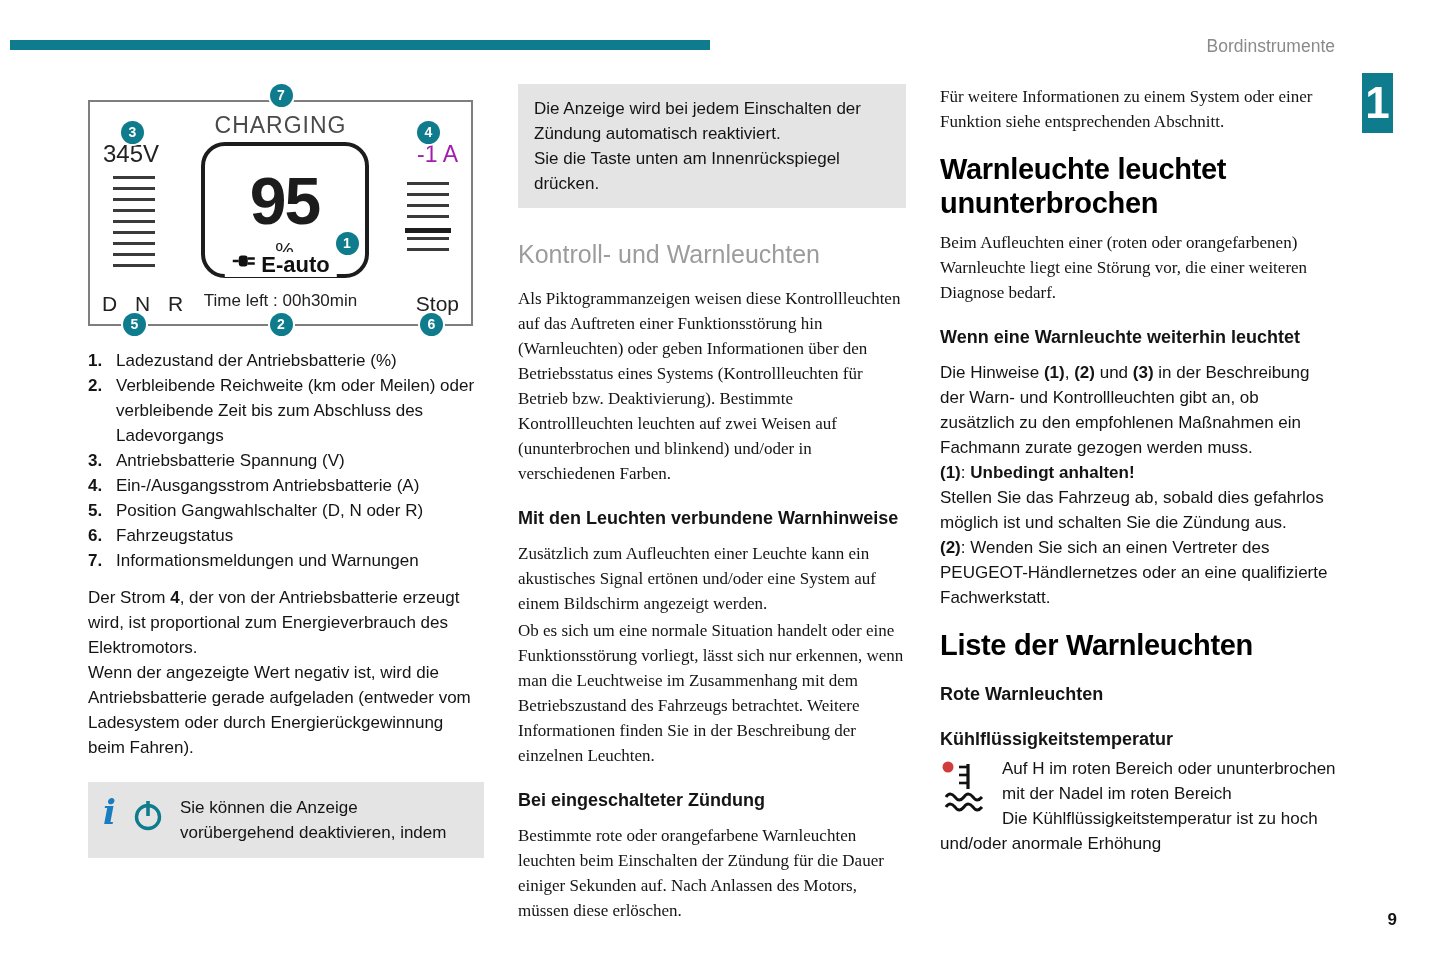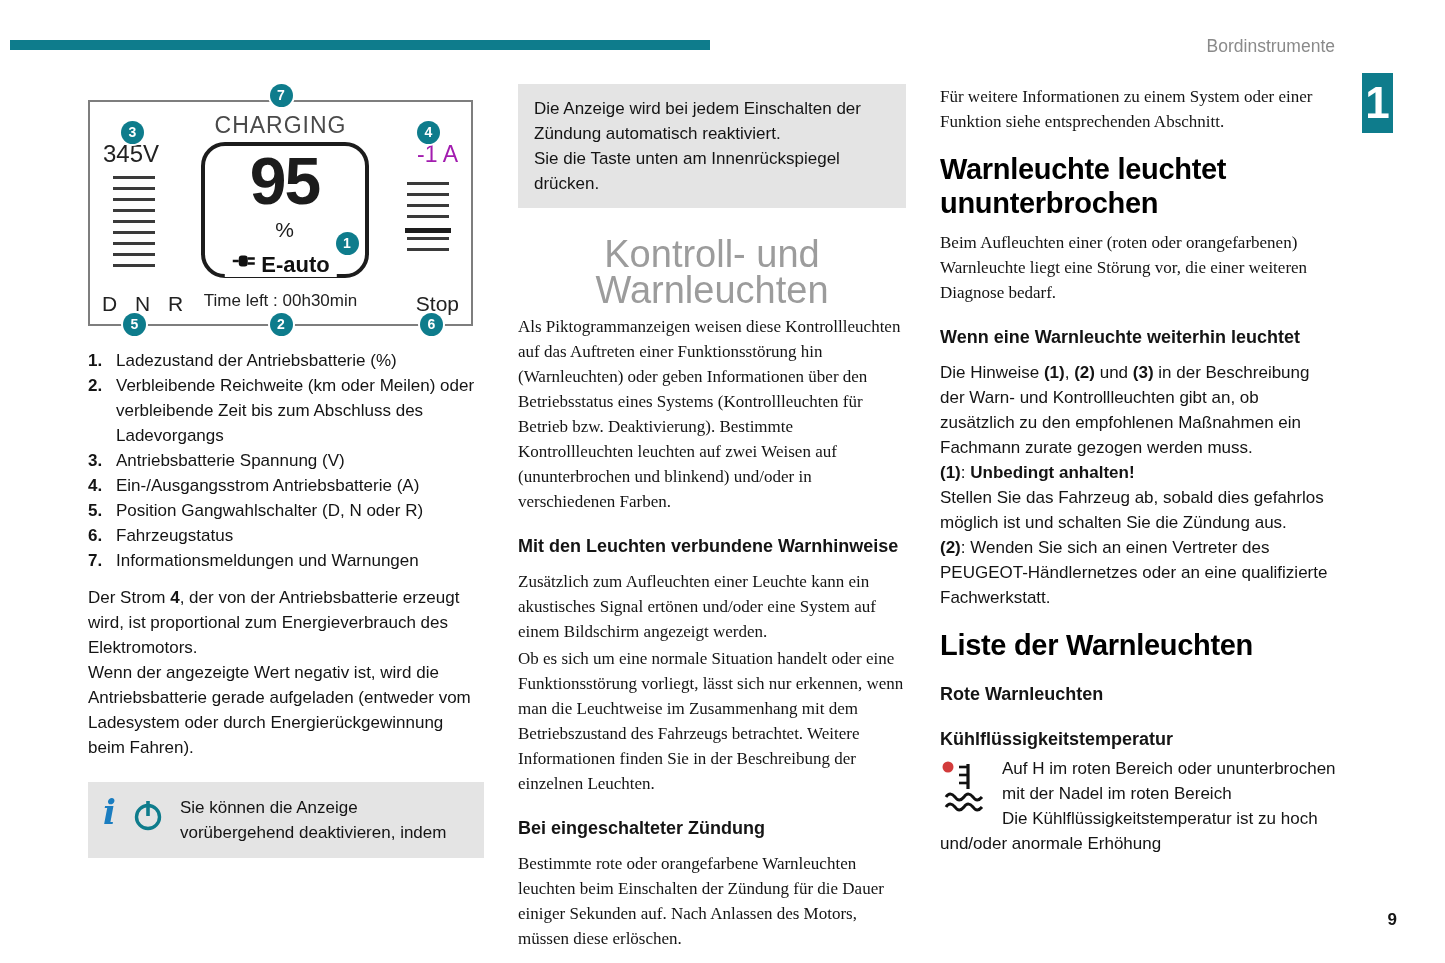--- a/index.html
+++ b/index.html
@@ -39,21 +39,21 @@
   .d-voltage { position:absolute; left:13px; top:39px; font-size:24px; color:#222; }
   .d-current { position:absolute; right:13px; top:40px; font-size:23px; color:#a21caf; }
   .gauge { background-image:repeating-linear-gradient(to bottom,#3a3a3a 0px,#3a3a3a 3px,transparent 3px,transparent 11px); }
   .gauge-left { position:absolute; left:23px; top:74px; width:42px; height:92px; }
   .gauge-right { position:absolute; right:20px; top:80px; width:46px; display:flex; flex-direction:column; align-items:center; }
   .gauge-right .g1 { width:42px; height:44px; }
   .gauge-right .g-zero { width:46px; height:5px; background:#1d1d1d; margin:2px 0 4px 0; }
   .gauge-right .g2 { width:42px; height:22px; }
   .soc-rect { position:absolute; left:calc(50% - 80px); top:40px; width:160px; height:128px;
               border:4px solid #1c1c1c; border-radius:24px; text-align:center; }
-  .soc-value { font-size:66px; font-weight:bold; line-height:1; margin-top:2px; letter-spacing:-2px; color:#1c1c1c; }
+  .soc-value { font-size:66px; font-weight:bold; line-height:1; margin-top:22px; letter-spacing:-2px; color:#1c1c1c; }
   .soc-percent { font-size:21px; margin-top:3px; color:#1c1c1c; }
   .co1 { top:86px; right:6px; }
   .mode-row { position:absolute; left:50%; transform:translateX(-50%); top:150px; background:#fff; padding:0 7px;
               display:flex; align-items:flex-start; gap:4px; white-space:nowrap; z-index:3; }
   .mode-label { font-size:22px; font-weight:bold; color:#111; }
   .d-gears { position:absolute; left:12px; bottom:8px; font-size:21px; letter-spacing:6px; color:#222; }
   .d-time { position:absolute; left:0; right:0; bottom:11px; text-align:center; font-size:17px; color:#222; }
   .d-status { position:absolute; right:12px; bottom:8px; font-size:21px; color:#222; }
 
   
@@ -64,21 +64,21 @@
   .b { font-weight:bold; }
 
   
   .info-box { background:#e4e4e4; margin-top:22px; padding:13px 15px; display:flex; gap:14px; align-items:flex-start; }
   .info-i { font-family:"DejaVu Serif", serif; font-style:italic; font-weight:bold; font-size:34px;
             line-height:34px; color:#1a7dc0; flex:none; }
   .power-icon { flex:none; margin-top:2px; }
   .note-box { background:#e4e4e4; padding:12px 16px; }
 
   
-  .h-gray { font-size:38px; line-height:36px; color:#9c9c9c; font-weight:normal; margin:28px 0 6px 0;text-align:center; }
+  .h-gray { font-size:25px; line-height:36px; color:#9c9c9c; font-weight:normal; margin:28px 0 14px 0; }
   .h-big  { font-size:29px; line-height:34px; font-weight:bold; color:#000; margin:18px 0 10px 0; letter-spacing:-0.3px; }
   .h-sub  { font-size:18px; font-weight:bold; margin:20px 0 10px 0; }
 
   
   .cool-icon { float:left; width:52px; height:54px; margin:3px 10px 2px 0; }
 </style>
 </head>
 <body>
 
 <div class="page">

